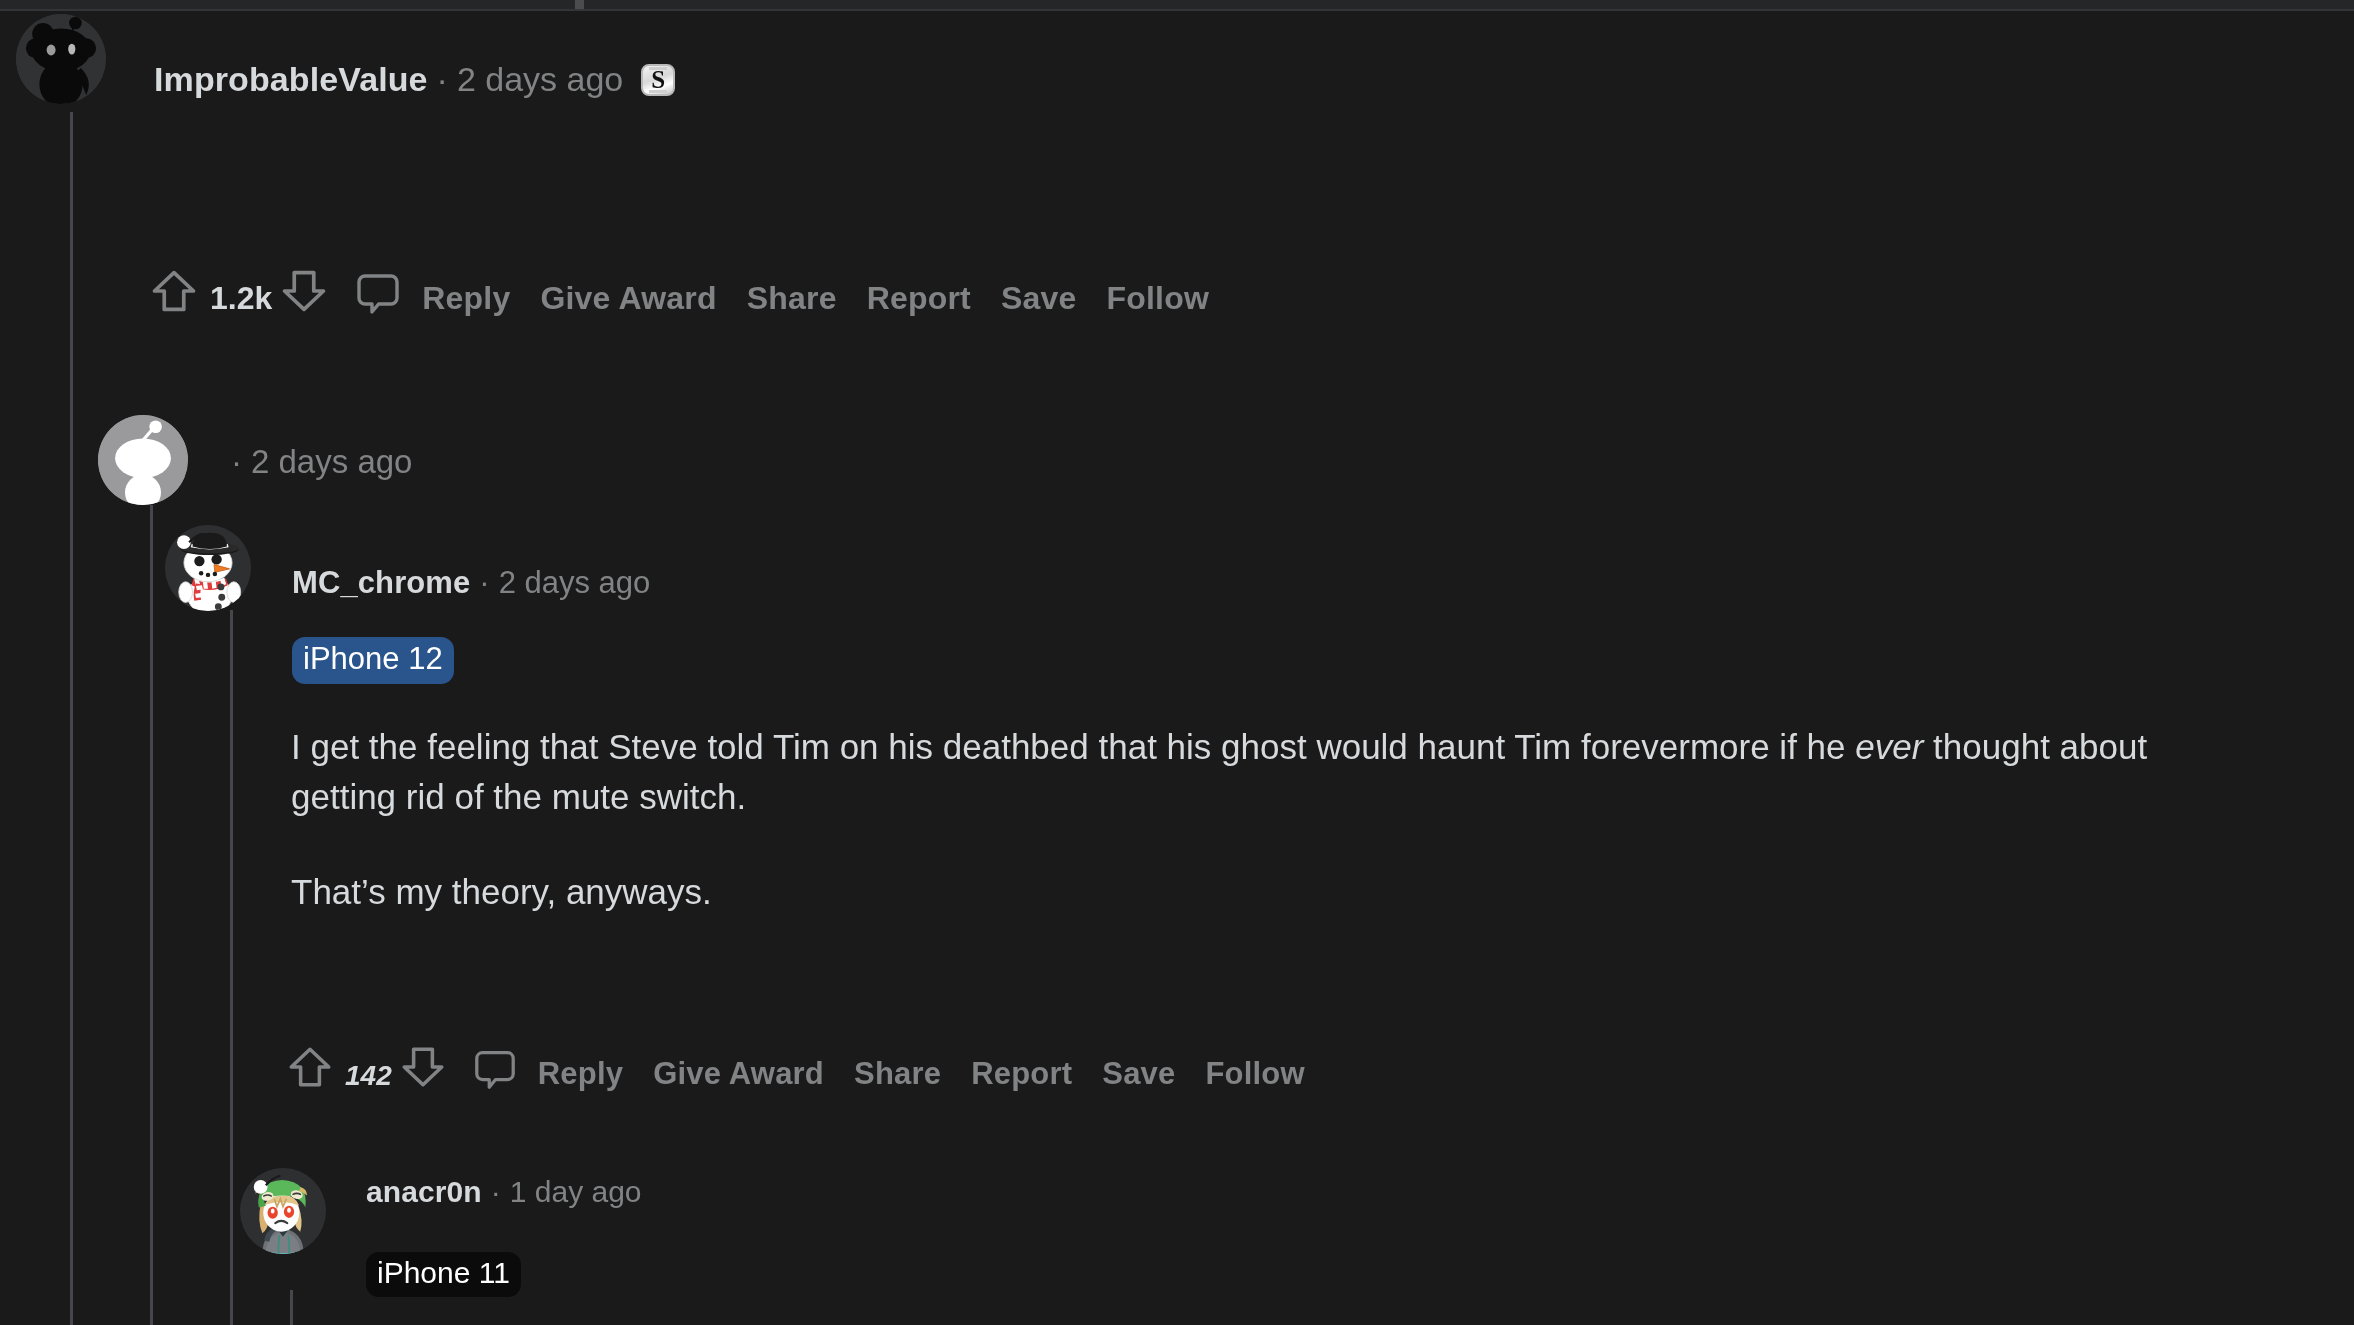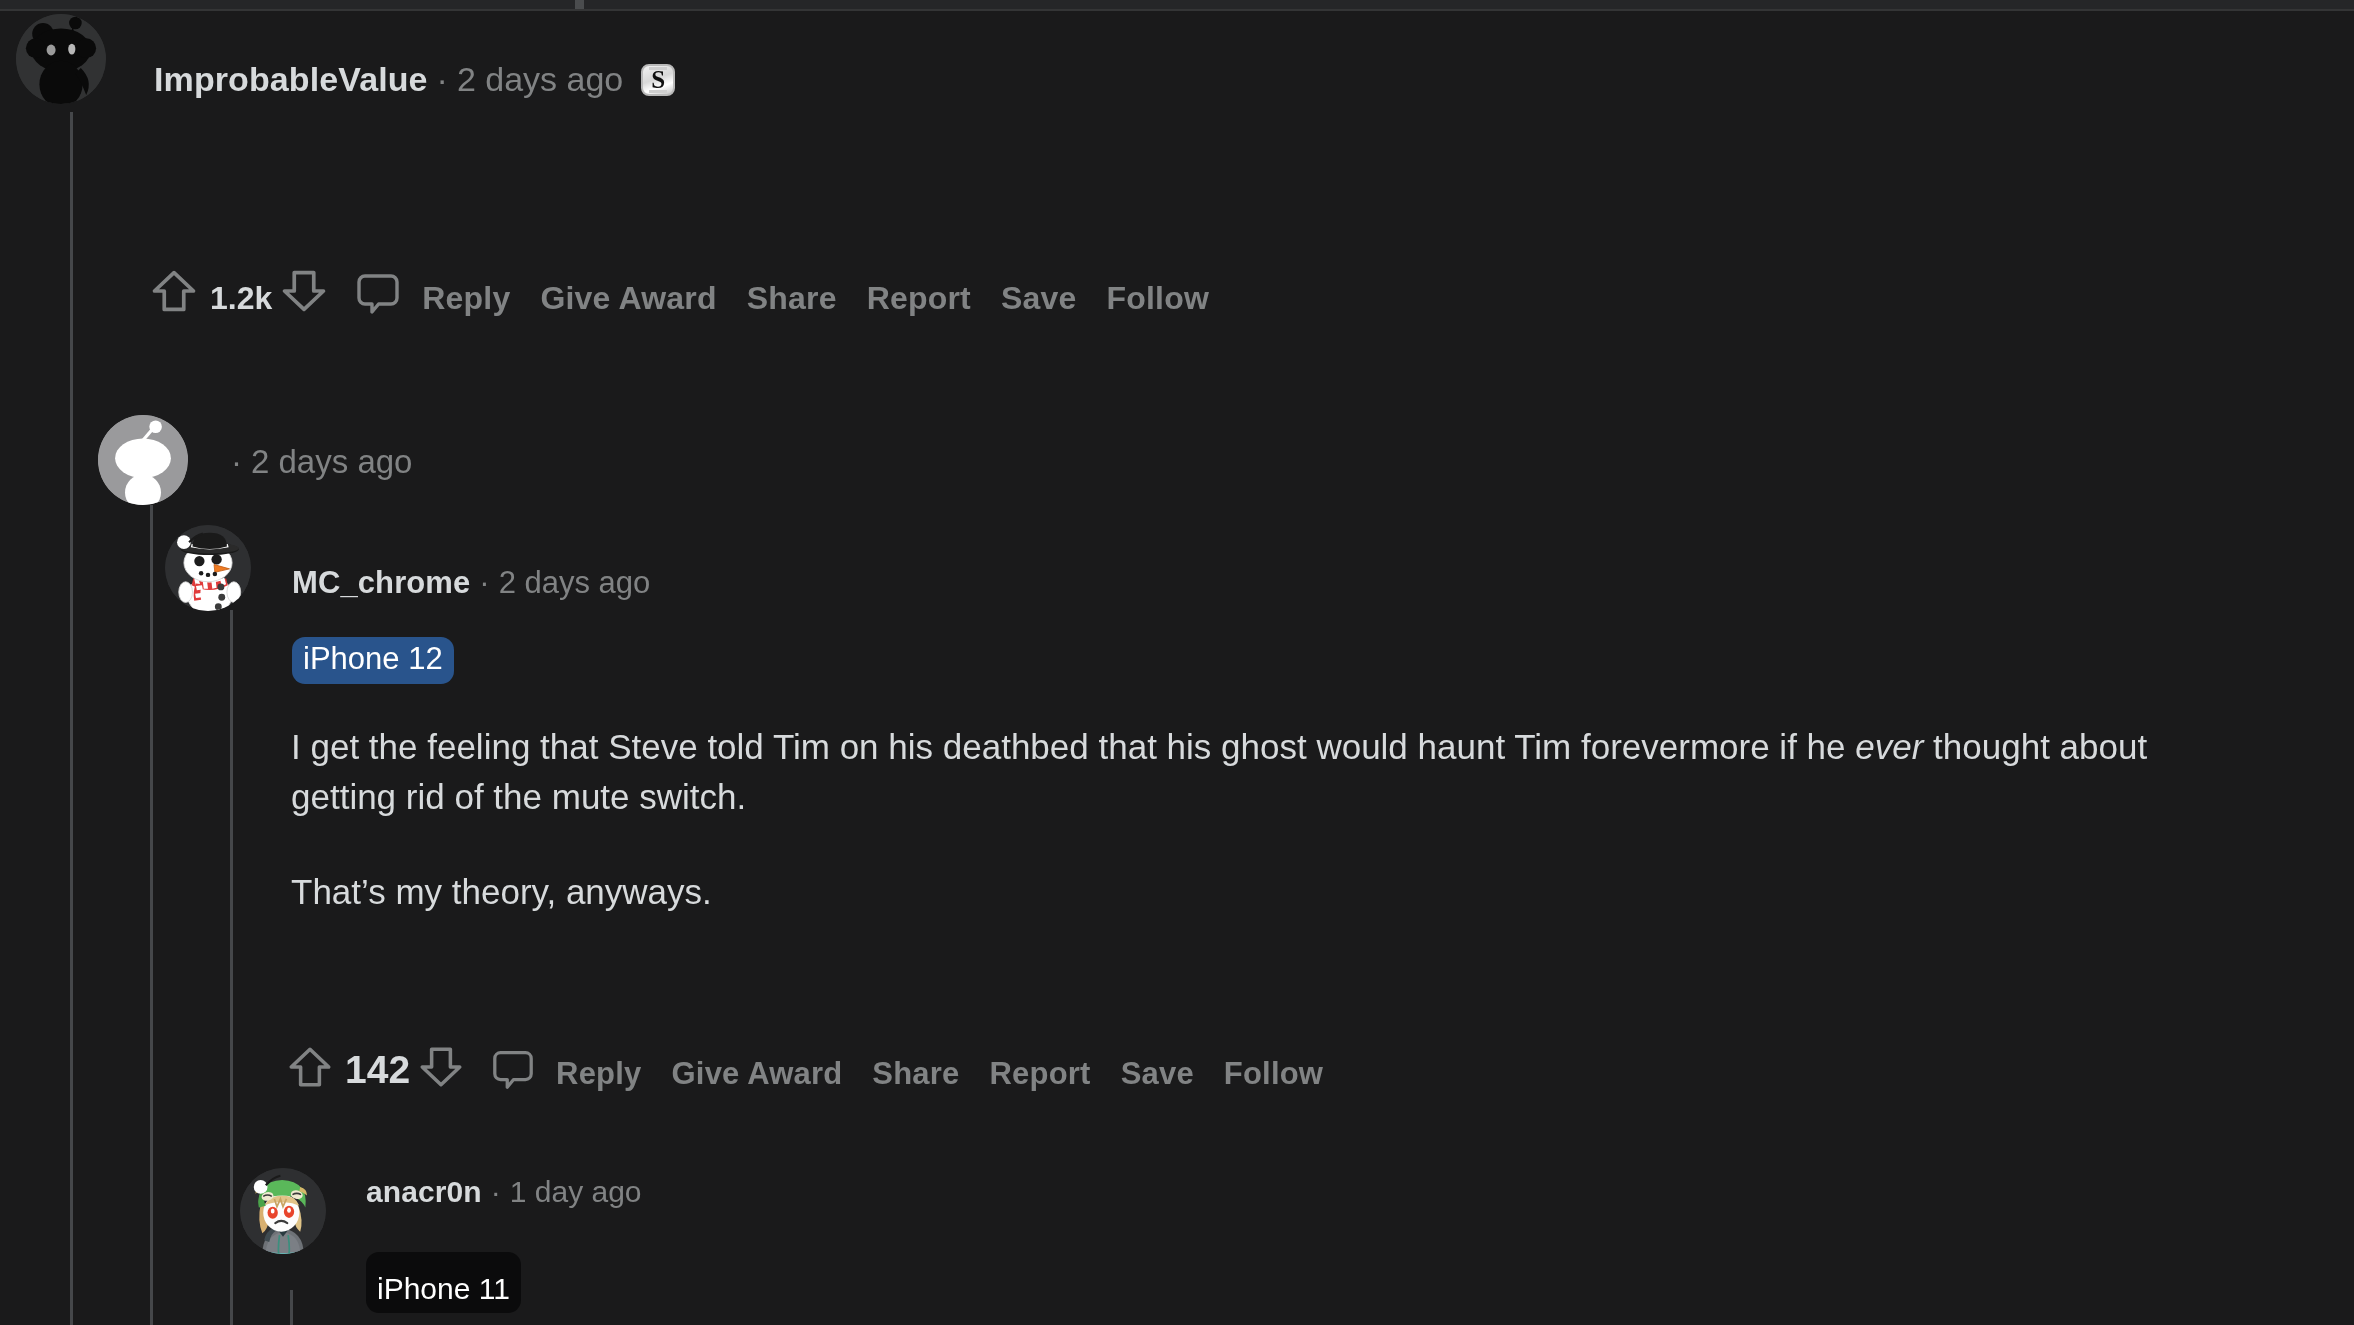--- a/index.html
+++ b/index.html
@@ -100,21 +100,21 @@
     white-space: nowrap;
     display: flex; align-items: center;
   }
   .flair-mc {
     left: 292px; top: 637px;
     padding: 4px 11px 7px 11px;
     font-size: 31px;
   }
   .flair-ana {
     left: 366px; top: 1252px;
-    padding: 20px 11px 7px 11px;
+    padding: 4px 11px 7px 11px;
     font-size: 30px;
   }
 
   
   .body {
     position: absolute;
     color: #d7dadc;
     line-height: 1.44;
   }
   .b-op { left: 152px; top: 156px; font-size: 36px; }
@@ -137,21 +137,21 @@
     margin-right: 30px;
     letter-spacing: .2px;
   }
   .a-op .act-btn { font-size: 32px; }
   .a-mc .act-btn { font-size: 31px; }
   .score {
     color: #d7dadc; font-weight: bold;
     margin: 0 6px;
   }
   .a-op .score { font-size: 32px; }
-  .a-mc .score { font-size: 39px; }
+  .a-mc .score { font-size: 28px; font-style: italic; }
   .ico { display: inline-flex; align-items: center; }
   .a-op .ico { margin-right: 4px; }
   .a-mc .ico { margin-right: 4px; }
   .ico.cmt { margin-left: 20px; margin-right: 20px; }
   .ico svg { display: block; }
 </style>
 </head>
 <body style="background: rgb(26, 26, 27);">
 
 <div class="page">

